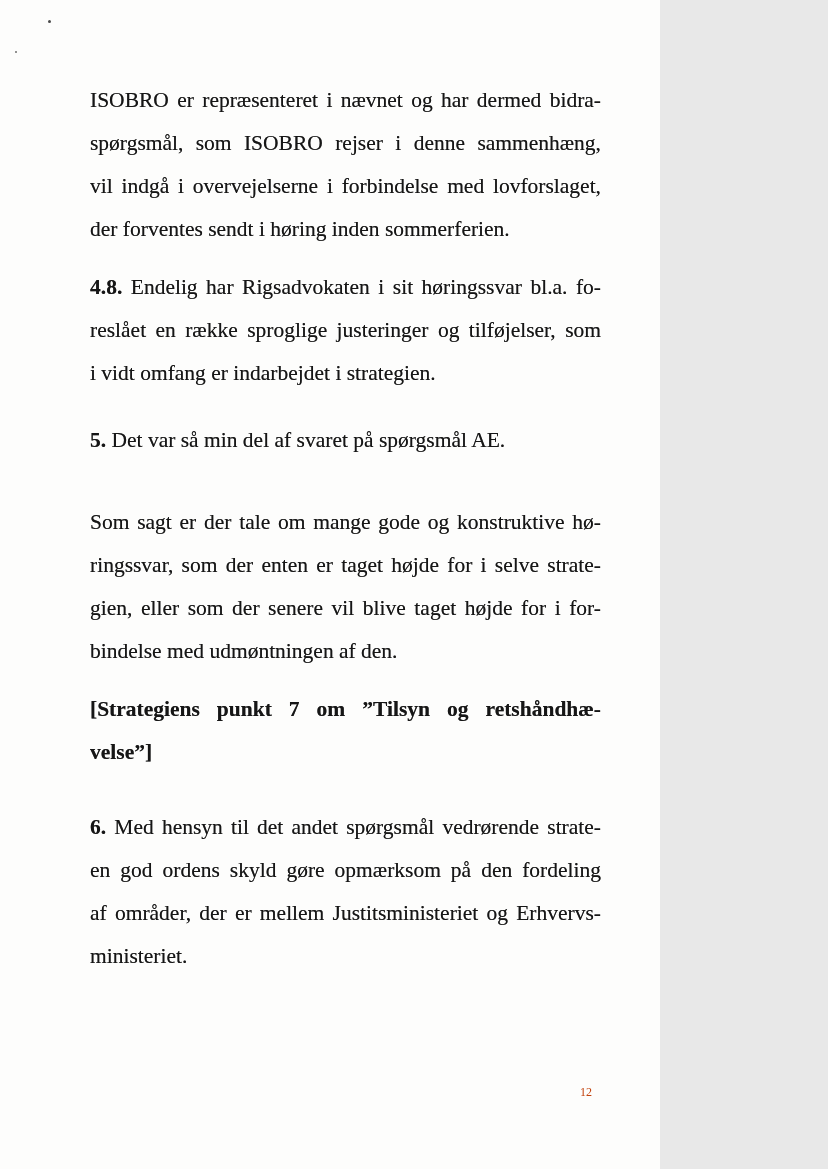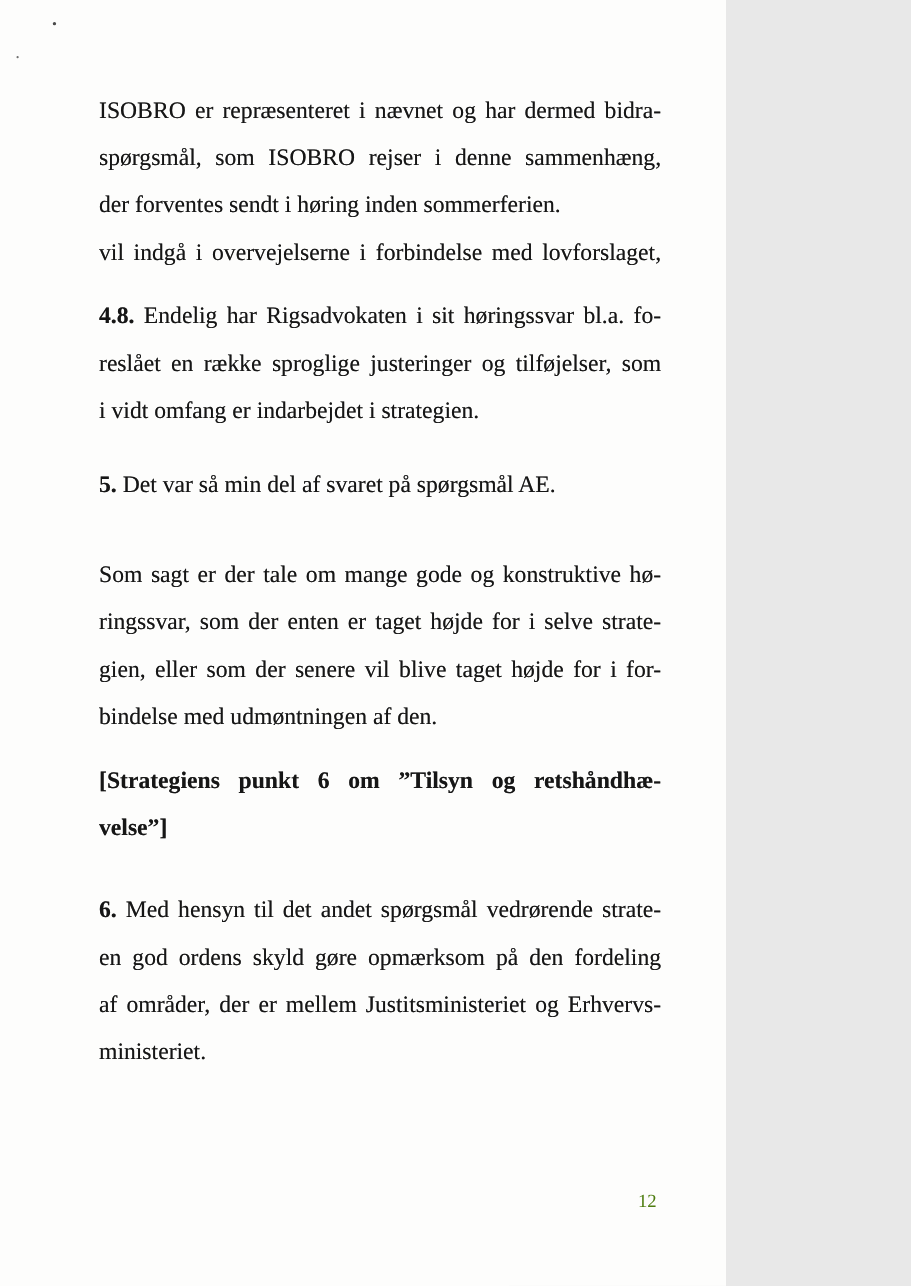--- a/index.html
+++ b/index.html
@@ -39,56 +39,56 @@
   }
   .line.last {
     text-align: left;
     text-align-last: left;
   }
   .lead { font-weight: bold; }
   .page-number {
     position: absolute;
     left: 580px;
     top: 1084px;
-    font-size: 17px;
+    font-size: 12px;
     line-height: 16px;
-    color: #4d7c0f;
+    color: #c2410c;
   }
   .speck {
     position: absolute;
     border-radius: 50%;
   }
 </style>
 </head>
 <body>
 
 <div class="sheet">
   <section class="text-block" id="text-block">
       <div class="para">
         <div class="line">ISOBRO er repræsenteret i nævnet og har dermed bidra-</div>
         <div class="line">spørgsmål, som ISOBRO rejser i denne sammenhæng,</div>
+        <div class="line">vil indgå i overvejelserne i forbindelse med lovforslaget,</div>
         <div class="line last">der forventes sendt i høring inden sommerferien.</div>
-        <div class="line">vil indgå i overvejelserne i forbindelse med lovforslaget,</div>
       </div>
       <div class="para">
         <div class="line"><b class="lead">4.8.</b> Endelig har Rigsadvokaten i sit høringssvar bl.a. fo-</div>
         <div class="line">reslået en række sproglige justeringer og tilføjelser, som</div>
         <div class="line last">i vidt omfang er indarbejdet i strategien.</div>
       </div>
       <div class="para">
         <div class="line last"><b class="lead">5.</b> Det var så min del af svaret på spørgsmål AE.</div>
       </div>
       <div class="para">
         <div class="line">Som sagt er der tale om mange gode og konstruktive hø-</div>
         <div class="line">ringssvar, som der enten er taget højde for i selve strate-</div>
         <div class="line">gien, eller som der senere vil blive taget højde for i for-</div>
         <div class="line last">bindelse med udmøntningen af den.</div>
       </div>
       <div class="para heading">
-        <div class="line">[Strategiens punkt 6 om ”Tilsyn og retshåndhæ-</div>
+        <div class="line">[Strategiens punkt 7 om ”Tilsyn og retshåndhæ-</div>
         <div class="line last">velse”]</div>
       </div>
       <div class="para">
         <div class="line"><b class="lead">6.</b> Med hensyn til det andet spørgsmål vedrørende strate-</div>
         <div class="line">en god ordens skyld gøre opmærksom på den fordeling</div>
         <div class="line">af områder, der er mellem Justitsministeriet og Erhvervs-</div>
         <div class="line last">ministeriet.</div>
       </div>
     </section>
   <div class="page-number">12</div>

